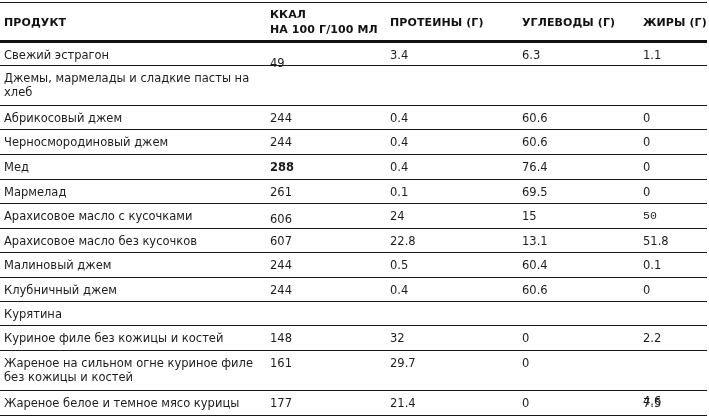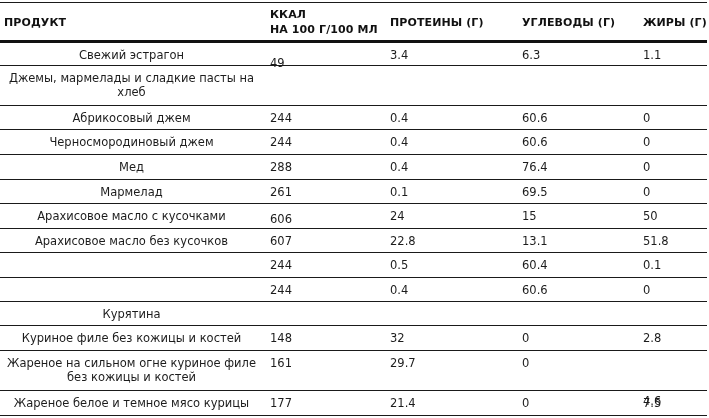--- a/index.html
+++ b/index.html
@@ -4,21 +4,21 @@
 <style>
   html, body { margin: 0; padding: 0; background: #ffffff; }
   body { width: 709px; height: 418px; overflow: hidden; position: relative;
          font-family: "DejaVu Sans", sans-serif; color: #1c1c1c; }
   .table { position: absolute; left: 0; top: 2px; width: 707px;
            border-top: 1.5px solid #1a1a1a; }
   .row { position: relative; display: flex; align-items: flex-start;
          border-bottom: 1.5px solid #1a1a1a; box-sizing: border-box; }
   .head { height: 40px; border-bottom: 3.5px solid #111; align-items: center; }
   .cell { position: absolute; font-size: 11.5px; line-height: 14px; white-space: nowrap; }
-  .c0 { left: 4px; text-align: center; } .c1 { left: 270px; } .c2 { left: 390px; } .c3 { left: 522px; } .c4 { left: 643px; }
+  .c0 { left: 4px; } .c1 { left: 270px; } .c2 { left: 390px; } .c3 { left: 522px; } .c4 { left: 643px; }
   .head .cell { font-weight: bold; font-size: 11px; letter-spacing: 0.1px; color: #111; }
   .wrap { white-space: normal; width: 255px; }
 </style>
 </head>
 <body>
 
 <div class="table">
   <div class="row head">
     <span class="cell c0" style="top:13px">ПРОДУКТ</span>
     <span class="cell c1" style="top:5px">ККАЛ</span>
@@ -52,71 +52,73 @@
       </div>
       <div class="row" style="height: 25px;">
         <span class="cell c0 wrap" style="top: 5px;">Черносмородиновый джем</span>
         <span class="cell c1" style="top: 5px;">244</span>
         <span class="cell c2" style="top: 5px;">0.4</span>
         <span class="cell c3" style="top: 5px;">60.6</span>
         <span class="cell c4" style="top: 5px;">0</span>
       </div>
       <div class="row" style="height: 25px;">
         <span class="cell c0 wrap" style="top: 5px;">Мед</span>
-        <span class="cell c1" style="top: 5px;">288</span>
+        <span class="cell c1" style="top: 5px; font-weight: bold;">288</span>
         <span class="cell c2" style="top: 5px;">0.4</span>
         <span class="cell c3" style="top: 5px;">76.4</span>
         <span class="cell c4" style="top: 5px;">0</span>
       </div>
       <div class="row" style="height: 24px;">
         <span class="cell c0 wrap" style="top: 5px;">Мармелад</span>
         <span class="cell c1" style="top: 5px;">261</span>
         <span class="cell c2" style="top: 5px;">0.1</span>
         <span class="cell c3" style="top: 5px;">69.5</span>
         <span class="cell c4" style="top: 5px;">0</span>
       </div>
       <div class="row" style="height: 25px;">
         <span class="cell c0 wrap" style="top: 5px;">Арахисовое масло с кусочками</span>
         <span class="cell c1" style="top: 8px;">606</span>
         <span class="cell c2" style="top: 5px;">24</span>
         <span class="cell c3" style="top: 5px;">15</span>
-        <span class="cell c4" style="top: 5px;">50</span>
+        <span class="cell c4" style="top: 5px; font-family: Liberation Mono, monospace;">50</span>
       </div>
       <div class="row" style="height: 24px;">
         <span class="cell c0 wrap" style="top: 5px;">Арахисовое масло без кусочков</span>
         <span class="cell c1" style="top: 5px;">607</span>
         <span class="cell c2" style="top: 5px;">22.8</span>
         <span class="cell c3" style="top: 5px;">13.1</span>
         <span class="cell c4" style="top: 5px;">51.8</span>
       </div>
       <div class="row" style="height: 25px;">
+        <span class="cell c0 wrap" style="top: 5px;">Малиновый джем</span>
         <span class="cell c1" style="top: 5px;">244</span>
         <span class="cell c2" style="top: 5px;">0.5</span>
         <span class="cell c3" style="top: 5px;">60.4</span>
         <span class="cell c4" style="top: 5px;">0.1</span>
       </div>
       <div class="row" style="height: 24px;">
+        <span class="cell c0 wrap" style="top: 5px;">Клубничный джем</span>
         <span class="cell c1" style="top: 5px;">244</span>
         <span class="cell c2" style="top: 5px;">0.4</span>
         <span class="cell c3" style="top: 5px;">60.6</span>
         <span class="cell c4" style="top: 5px;">0</span>
       </div>
       <div class="row" style="height: 24px;">
         <span class="cell c0 wrap" style="top: 5px;">Курятина</span>
         <span class="cell c1" style="top: 5px;"></span>
         <span class="cell c2" style="top: 5px;"></span>
         <span class="cell c3" style="top: 5px;"></span>
         <span class="cell c4" style="top: 5px;"></span>
       </div>
       <div class="row" style="height: 25px;">
         <span class="cell c0 wrap" style="top: 5px;">Куриное филе без кожицы и костей</span>
         <span class="cell c1" style="top: 5px;">148</span>
         <span class="cell c2" style="top: 5px;">32</span>
         <span class="cell c3" style="top: 5px;">0</span>
-        <span class="cell c4" style="top: 5px;">2.8</span>
+        <span class="cell c4" style="top: 5px;">2.2</span>
       </div>
       <div class="row" style="height: 40px;">
         <span class="cell c0 wrap" style="top: 5px;">Жареное на сильном огне куриное филе без кожицы и костей</span>
         <span class="cell c1" style="top: 5px;">161</span>
         <span class="cell c2" style="top: 5px;">29.7</span>
         <span class="cell c3" style="top: 5px;">0</span>
         <span class="cell c4" style="top: 23px; margin-top: 20px;">4.6</span>
       </div>
       <div class="row" style="height: 25px;">
         <span class="cell c0 wrap" style="top: 5px;">Жареное белое и темное мясо курицы</span>

